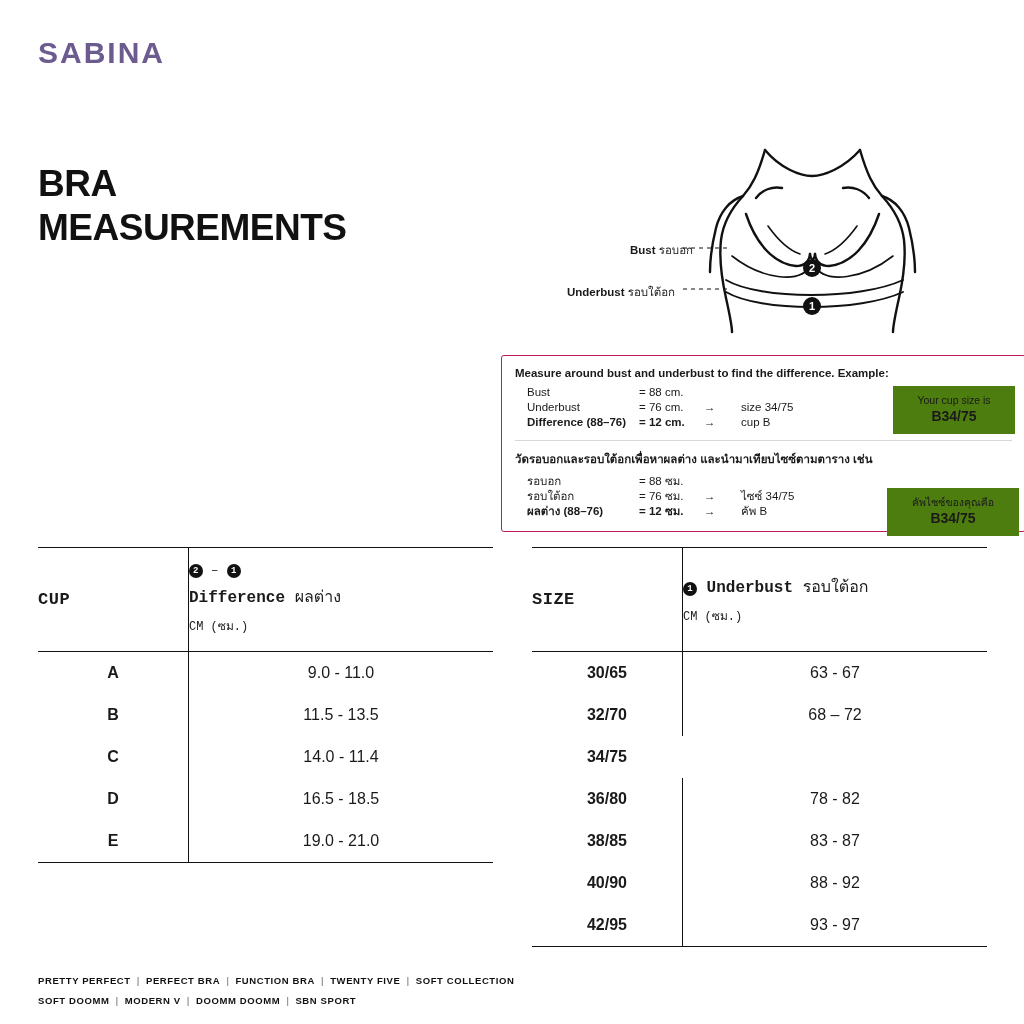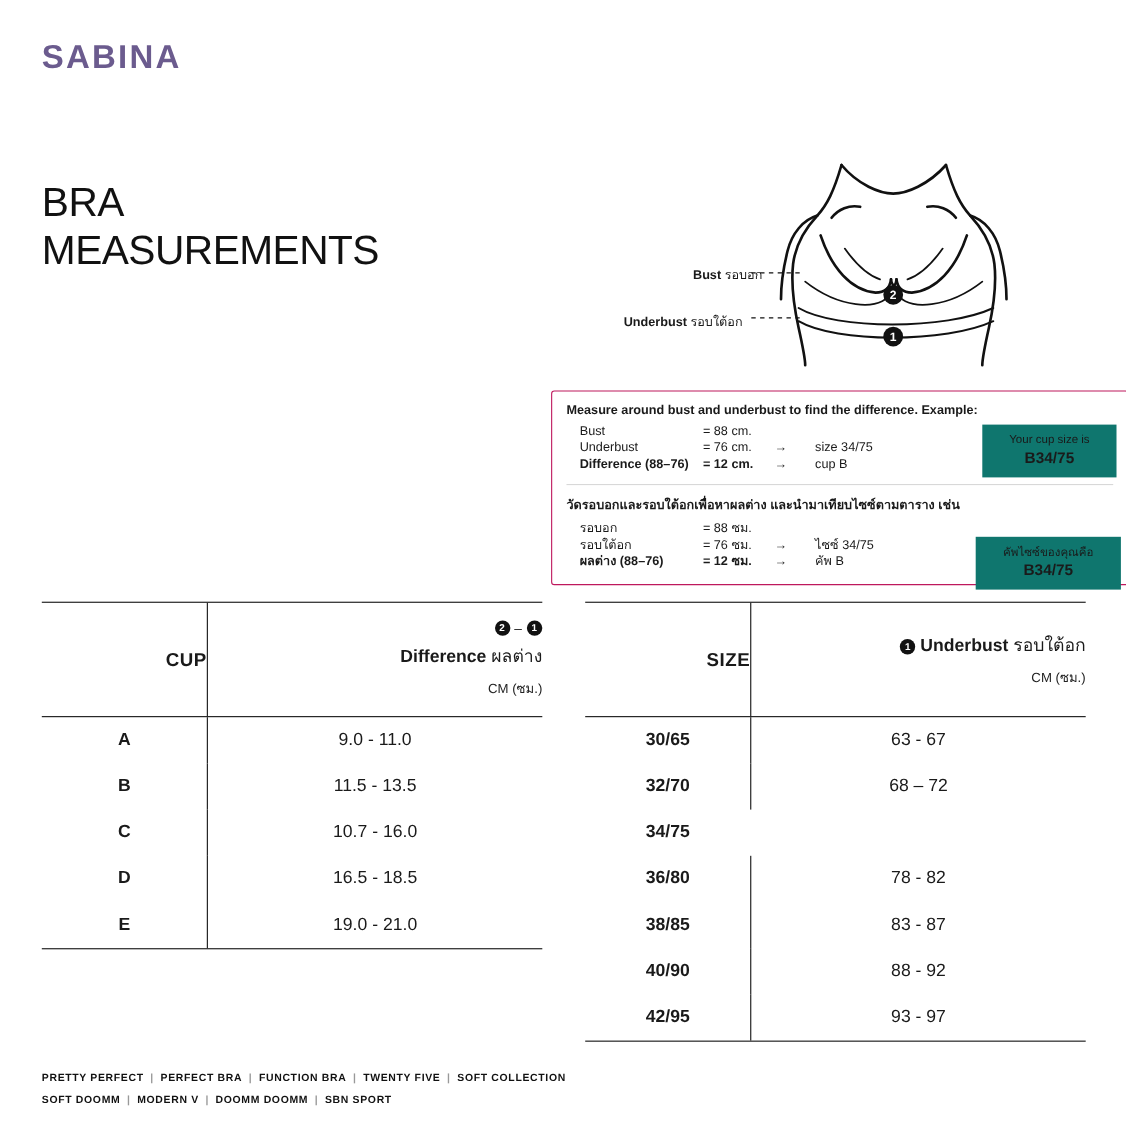--- a/index.html
+++ b/index.html
@@ -30,21 +30,21 @@
   .title-block {
     position: absolute;
     left: 38px;
     top: 162px;
     width: 440px;
   }
   .title-block h1 {
     margin: 0;
     font-size: 37px;
     line-height: 1.18;
-    font-weight: 400;
+    font-weight: 700;
     letter-spacing: -0.5px;
     color: #111;
   }
   .title-block .subtitle {
     margin-top: 10px;
     font-size: 23px;
     color: #222;
     font-weight: 400;
   }
 
@@ -93,21 +93,21 @@
   .ex-row .c3 { width: 40px; }
   .ex-row .c4 { flex: 1; }
   .ex-row.bold .c1, .ex-row.bold .c2 { font-weight: 700; }
   .arrow { display: inline-block; padding: 0 3px; }
 
   .cup-callout {
     position: absolute;
     right: 10px;
     top: 30px;
     width: 122px;
-    background: #0f766e;
+    background: #4d7c0f;
     text-align: center;
     padding: 7px 4px 8px 4px;
     line-height: 1.35;
   }
   .cup-callout .small { font-size: 10.5px; }
   .cup-callout .big { font-size: 14px; font-weight: 800; }
 
   .example-divider {
     border-top: 1px solid #d8d8d8;
     margin: 10px 0 9px 0;
@@ -124,23 +124,24 @@
 
   .thead {
     display: flex;
     border-top: 1px solid #111;
     border-bottom: 1px solid #111;
     height: 105px;
   }
   .thead .col {
     display: flex;
     flex-direction: column;
-    align-items: flex-end;
+    align-items: flex-start;
     justify-content: center;
     text-align: center;
+    font-family: Liberation Mono, monospace;
   }
   .thead .col.c-first { width: 150px; }
   .thead .col.c-second { flex: 1; border-left: 1px solid #111; }
 
   .h-top {
     font-size: 12.5px;
     margin-bottom: 6px;
     letter-spacing: 0.5px;
   }
   .h-main {
@@ -338,21 +339,21 @@
     <div class="trow">
       <div class="cell c-first">A</div>
       <div class="cell c-second">9.0 - 11.0</div>
     </div>
     <div class="trow">
       <div class="cell c-first">B</div>
       <div class="cell c-second">11.5 - 13.5</div>
     </div>
     <div class="trow">
       <div class="cell c-first">C</div>
-      <div class="cell c-second">10.7 - 16.0</div>
+      <div class="cell c-second">14.0 - 11.4</div>
     </div>
     <div class="trow">
       <div class="cell c-first">D</div>
       <div class="cell c-second">16.5 - 18.5</div>
     </div>
     <div class="trow">
       <div class="cell c-first">E</div>
       <div class="cell c-second">19.0 - 21.0</div>
     </div>
   </div>

